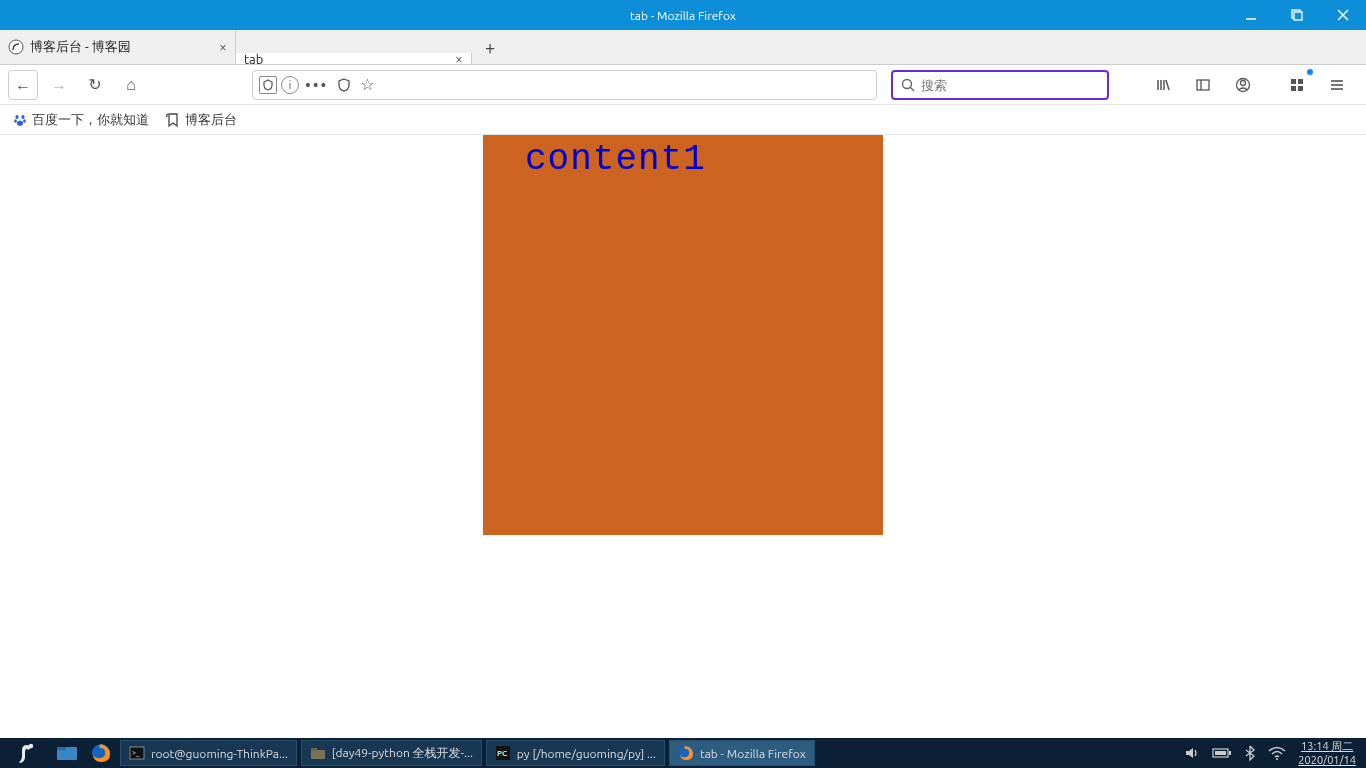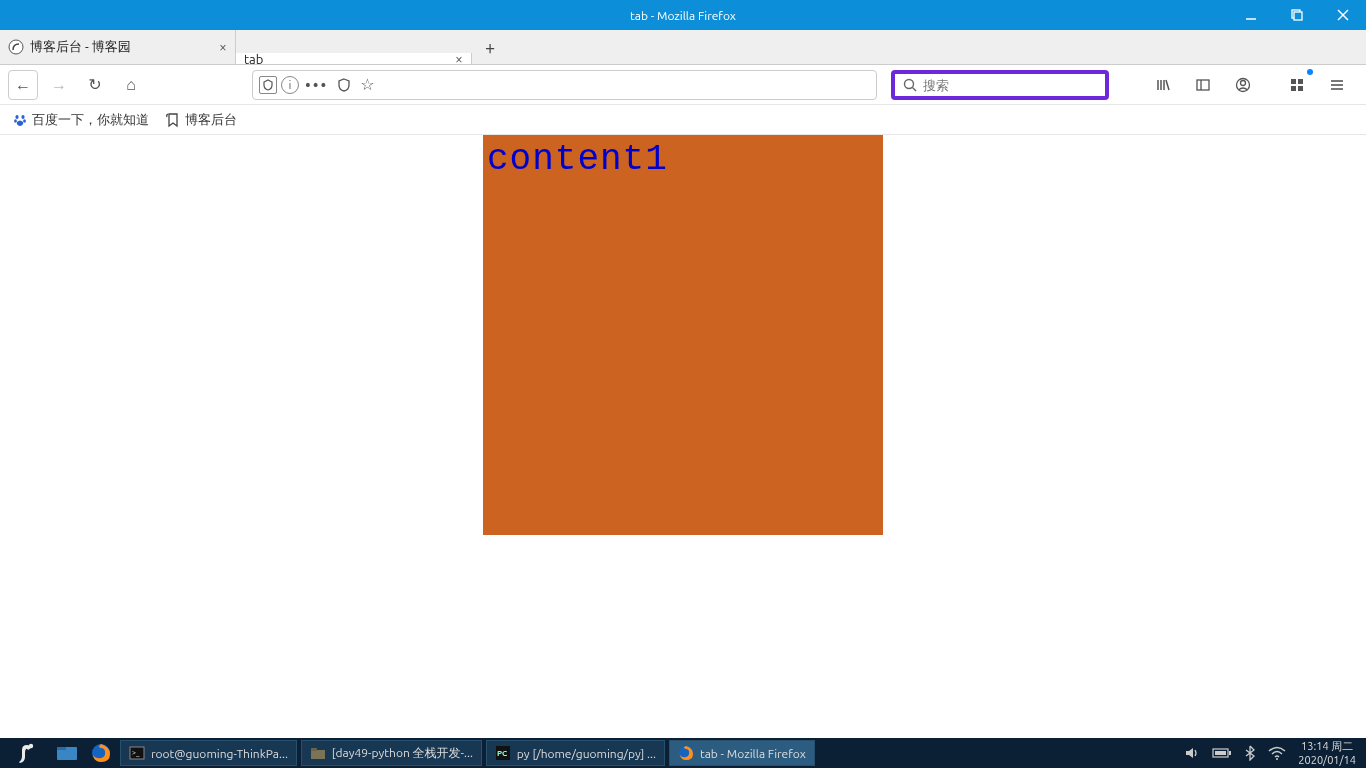--- a/index.html
+++ b/index.html
@@ -22,53 +22,53 @@
     
     .toolbar { height: 40px; background: #fff; border-bottom: 1px solid #e6e6e6; display: flex; align-items: center; padding: 0 8px; gap: 6px; }
     .tbtn { width: 30px; height: 30px; display: flex; align-items: center; justify-content: center; border-radius: 4px; font-size: 16px; color: #555; }
     .tbtn.disabled { color: #bbb; }
     .urlbar { flex: 0 0 625px; height: 30px; border: 1px solid #ccc; border-radius: 4px; display: flex; align-items: center; padding: 0 6px; margin-left: 100px; font-size: 13px; color: #333; }
     .urlbar .shield { width: 18px; height: 18px; margin-right: 4px; display:flex; align-items:center; justify-content:center; font-size: 12px; color: #666; border: 1px solid #888; border-radius: 2px;}
     .urlbar .info { width: 18px; height: 18px; margin-right: 6px; display:flex; align-items:center; justify-content:center; font-size: 12px; color: #666; border: 1px solid #888; border-radius: 50%; }
     .urlbar .urltext { flex: 1; }
     .urlbar .urltext .port { color: #999; }
     .urlbar .right-icons { display: flex; gap: 8px; align-items: center; color: #555; font-size: 16px; }
-    .searchbar { flex: 0 0 218px; height: 30px; border: 4px solid #6d28d9; border-radius: 4px; display: flex; align-items: center; padding: 0 8px; margin-left: 8px; }
+    .searchbar { flex: 0 0 218px; height: 30px; border: 2px solid #6d28d9; border-radius: 4px; display: flex; align-items: center; padding: 0 8px; margin-left: 8px; }
     .searchbar .sicon { margin-right: 6px; color: #666; font-size: 14px; }
     .searchbar input { border: none; outline: none; font-size: 13px; color: #888; width: 100%; background: transparent; }
     .right-tools { display: flex; gap: 10px; margin-left: auto; align-items: center; padding-right: 6px; }
 
     
     .bookmarks { height: 30px; background: #fff; border-bottom: 1px solid #e6e6e6; display: flex; align-items: center; padding: 0 12px; gap: 16px; font-size: 13px; }
     .bm { display: flex; align-items: center; gap: 4px; color: #333; }
     .bm .bicon { width: 16px; height: 16px; display:flex; align-items:center; justify-content:center; font-size: 13px; }
     .baidu-ico { color: #2a62d8; }
     .add-ico { color: #444; }
 
     
     .viewport { position: absolute; top: 135px; left: 0; right: 0; bottom: 30px; background: #fff; overflow: hidden; }
 
     .tab-widget { width: 400px; margin: 0 auto; font-family: "Courier New", monospace; }
     .tab-menu { display: flex; background: #73ebb9; height: 25px; }
     .tab-menu .mitem { padding: 2px 4px; font-size: 14px; cursor: pointer; font-family: "Courier New", monospace; }
     .tab-menu .mitem.active { background: #a8a8a8; color: #fff700; }
     .tab-menu .mitem.inactive { color: #000; margin-left: 8px; }
-    .tab-content { background: #cc6320; height: 400px; }
+    .tab-content { background: #cc6320; height: 400px; padding-left: 38px; }
     .tab-content h1 { color: #0000cc; font-family: "Courier New", monospace; font-weight: normal; font-size: 36px; padding: 4px 0 0 4px; letter-spacing: 1px; }
 
     
     .taskbar { position: absolute; bottom: 0; left: 0; right: 0; height: 30px; background: #0b2035; display: flex; align-items: center; color: #ddd; font-size: 12px; }
     .taskbar .start { width: 50px; height: 30px; display: flex; align-items: center; justify-content: center; }
     .taskbar .launcher { width: 34px; height: 30px; display: flex; align-items: center; justify-content: center; }
     .taskbar .task { display: flex; align-items: center; height: 26px; padding: 0 8px; margin: 0 2px; background: #183752; border: 1px solid #27506f; gap: 6px; max-width: 195px; }
     .taskbar .task.active { background: #2c5d80; }
     .taskbar .task .ticon { width: 16px; height: 16px; flex-shrink: 0; display:flex; align-items:center; justify-content:center; font-size:11px; }
     .taskbar .task .tlabel { white-space: nowrap; overflow: hidden; text-overflow: ellipsis; }
     .taskbar .tray { margin-left: auto; display: flex; align-items: center; gap: 12px; padding-right: 4px; }
-    .taskbar .clock { text-align: center; line-height: 14px; font-size: 11px; padding-right: 6px; }
+    .taskbar .clock { text-align: center; line-height: 14px; font-size: 11px; padding-right: 6px; text-decoration: underline; }
 
     svg { display: block; }
   </style>
 </head>
 <body>
 
 <div class="titlebar">
   <span>tab - Mozilla Firefox</span>
   <div class="controls">
     <div class="ctrl">

